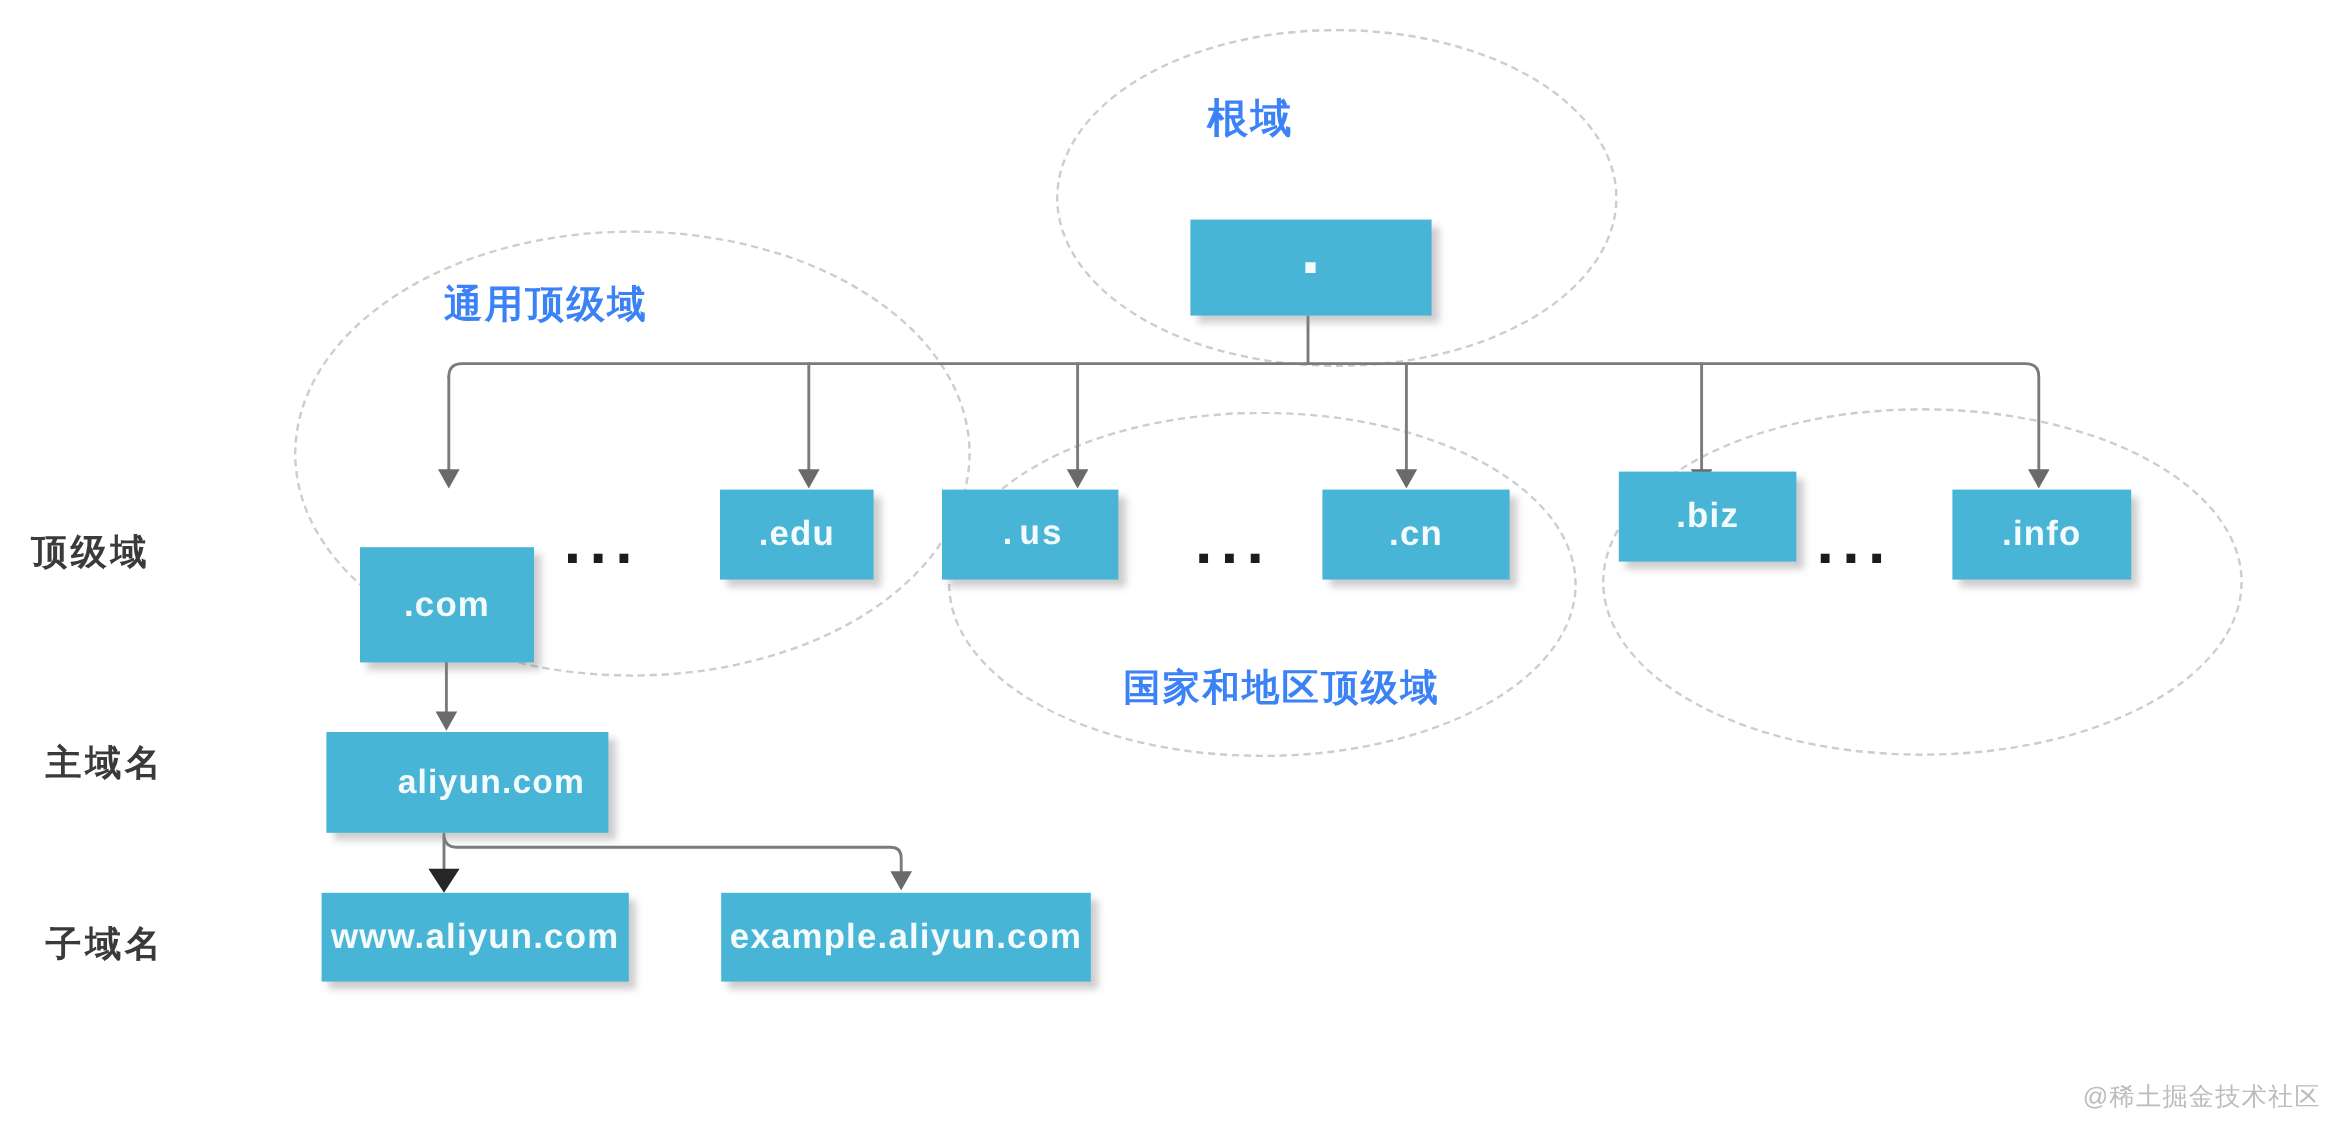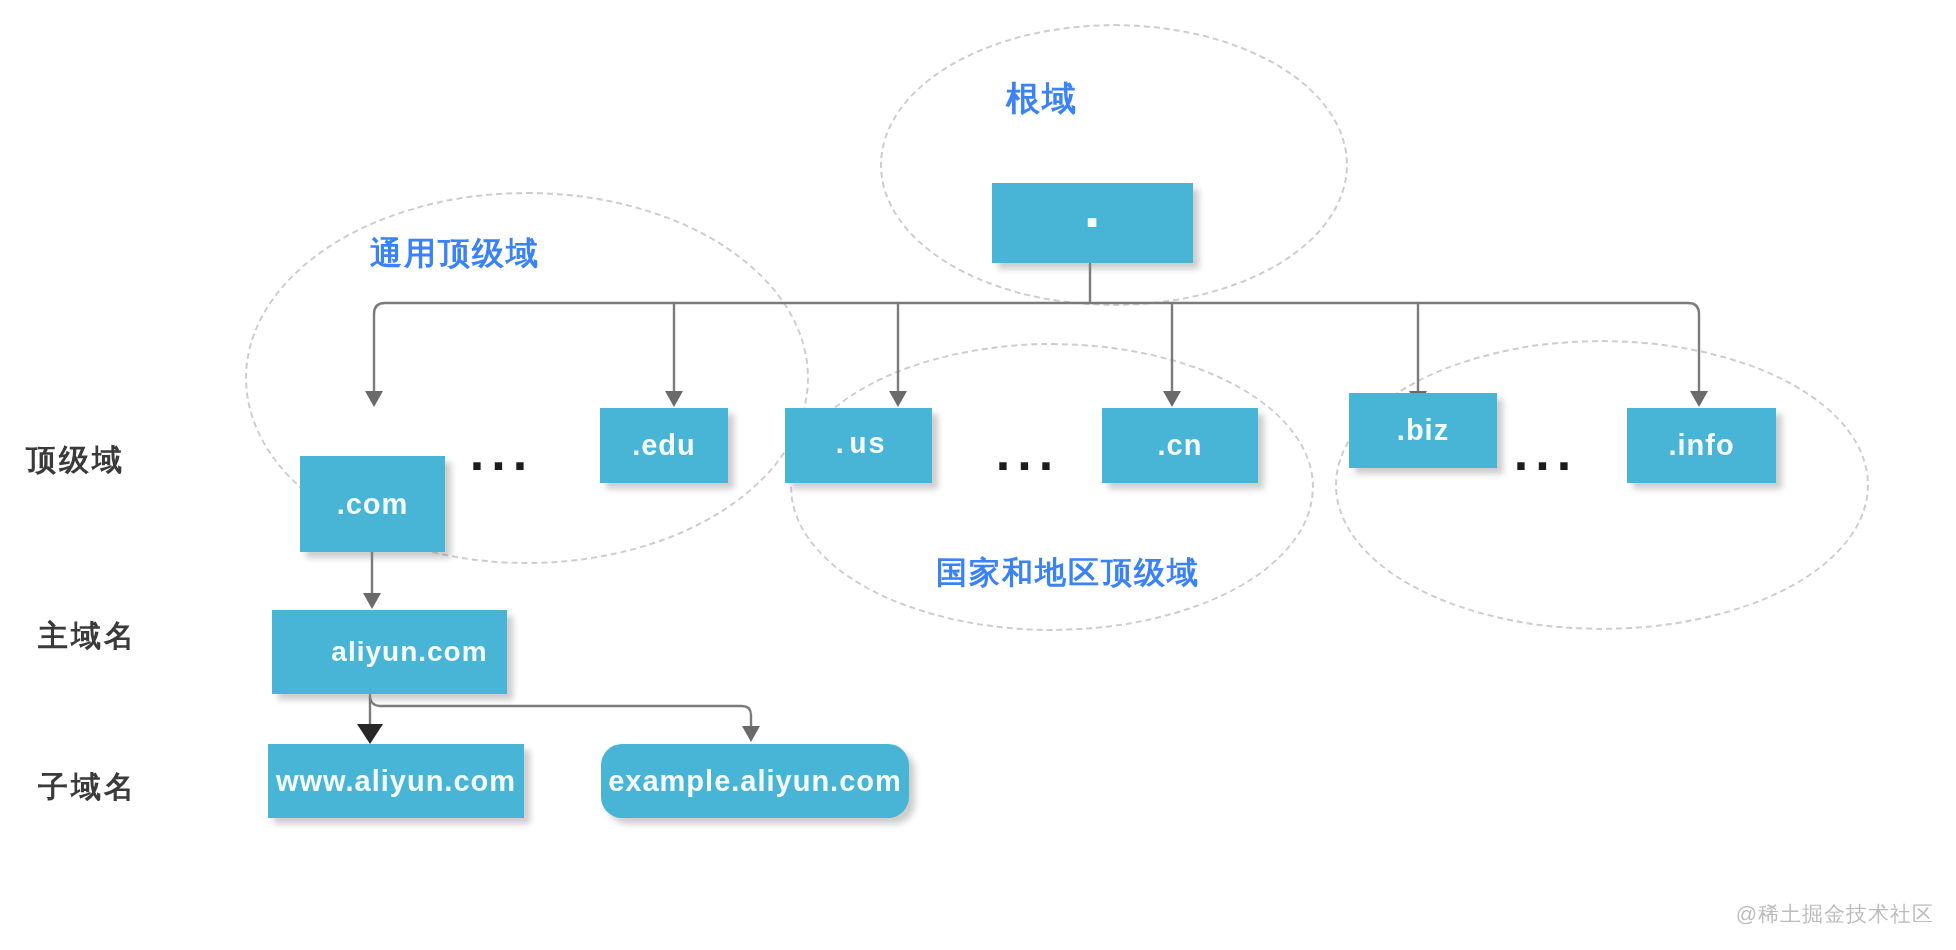--- a/index.html
+++ b/index.html
@@ -104,21 +104,21 @@
   <div class="node" style="left:1627px;top:408px;width:149px;height:75px;">
     <span>.info</span>
   </div>
 
   <div class="node" style="left:272px;top:610px;width:195px;height:84px;font-size:28px;padding-left:40px;">
     <span>aliyun.com</span>
   </div>
   <div class="node" style="left:268px;top:744px;width:256px;height:74px;">
     <span>www.aliyun.com</span>
   </div>
-  <div class="node" style="left:601px;top:744px;width:308px;height:74px;border-radius:21px;">
+  <div class="node" style="left:601px;top:744px;width:308px;height:74px;">
     <span>example.aliyun.com</span>
   </div>
 
   <div class="dots" style="left:462px;top:424px;width:80px;">...</div>
   <div class="dots" style="left:988px;top:424px;width:80px;">...</div>
   <div class="dots" style="left:1506px;top:424px;width:80px;">...</div>
 
   <div class="watermark">@稀土掘金技术社区</div>
 
 </div>

